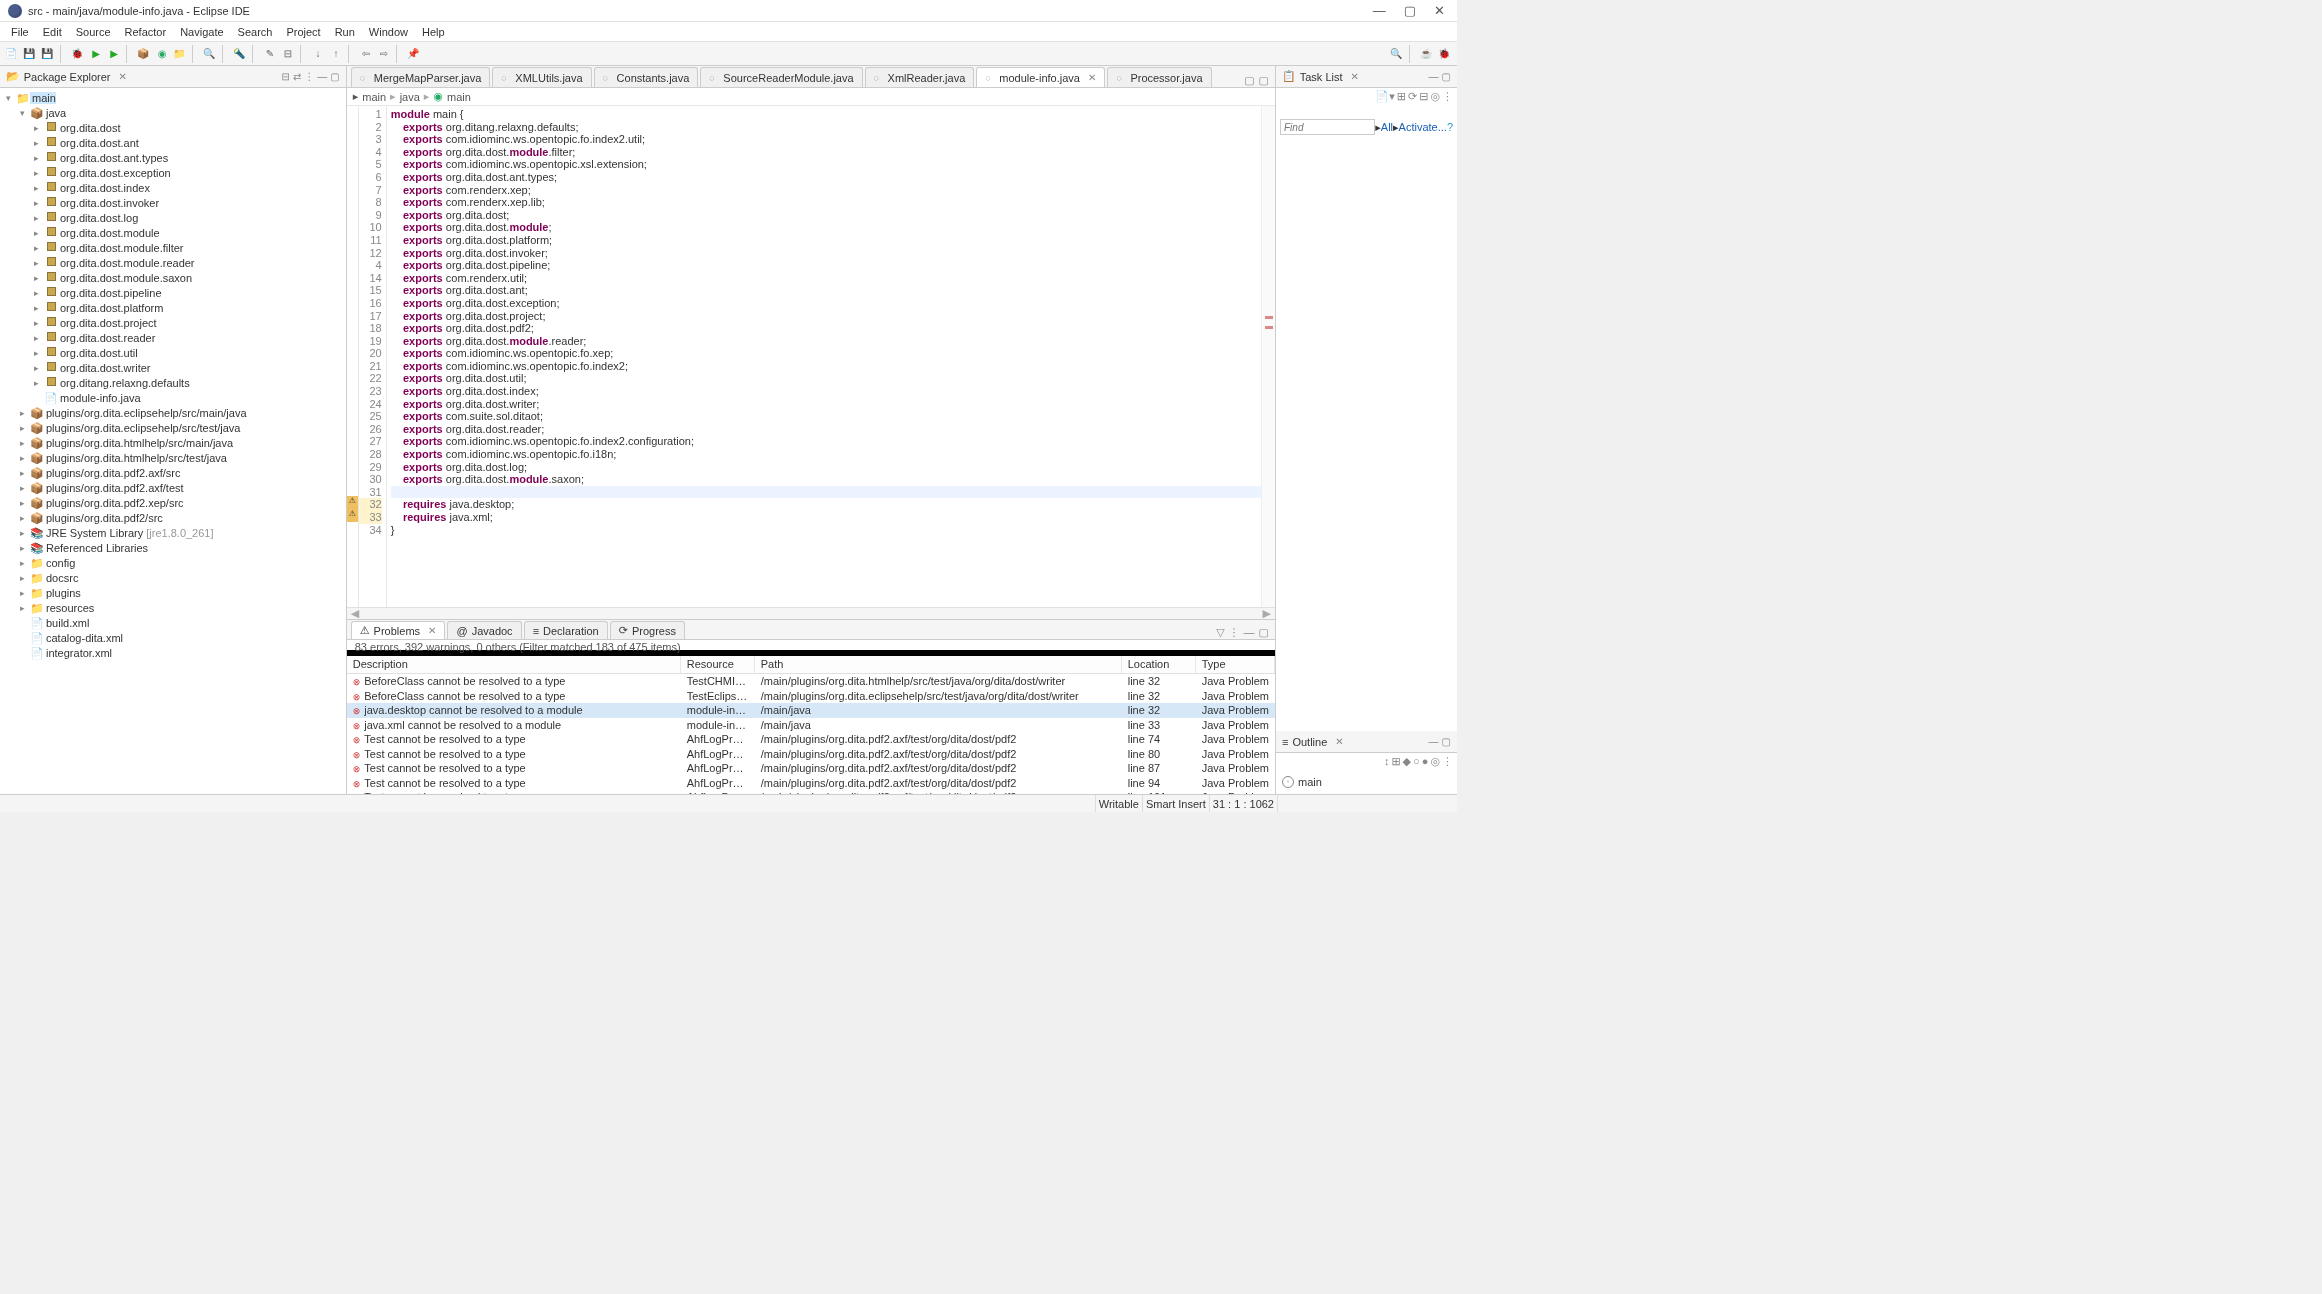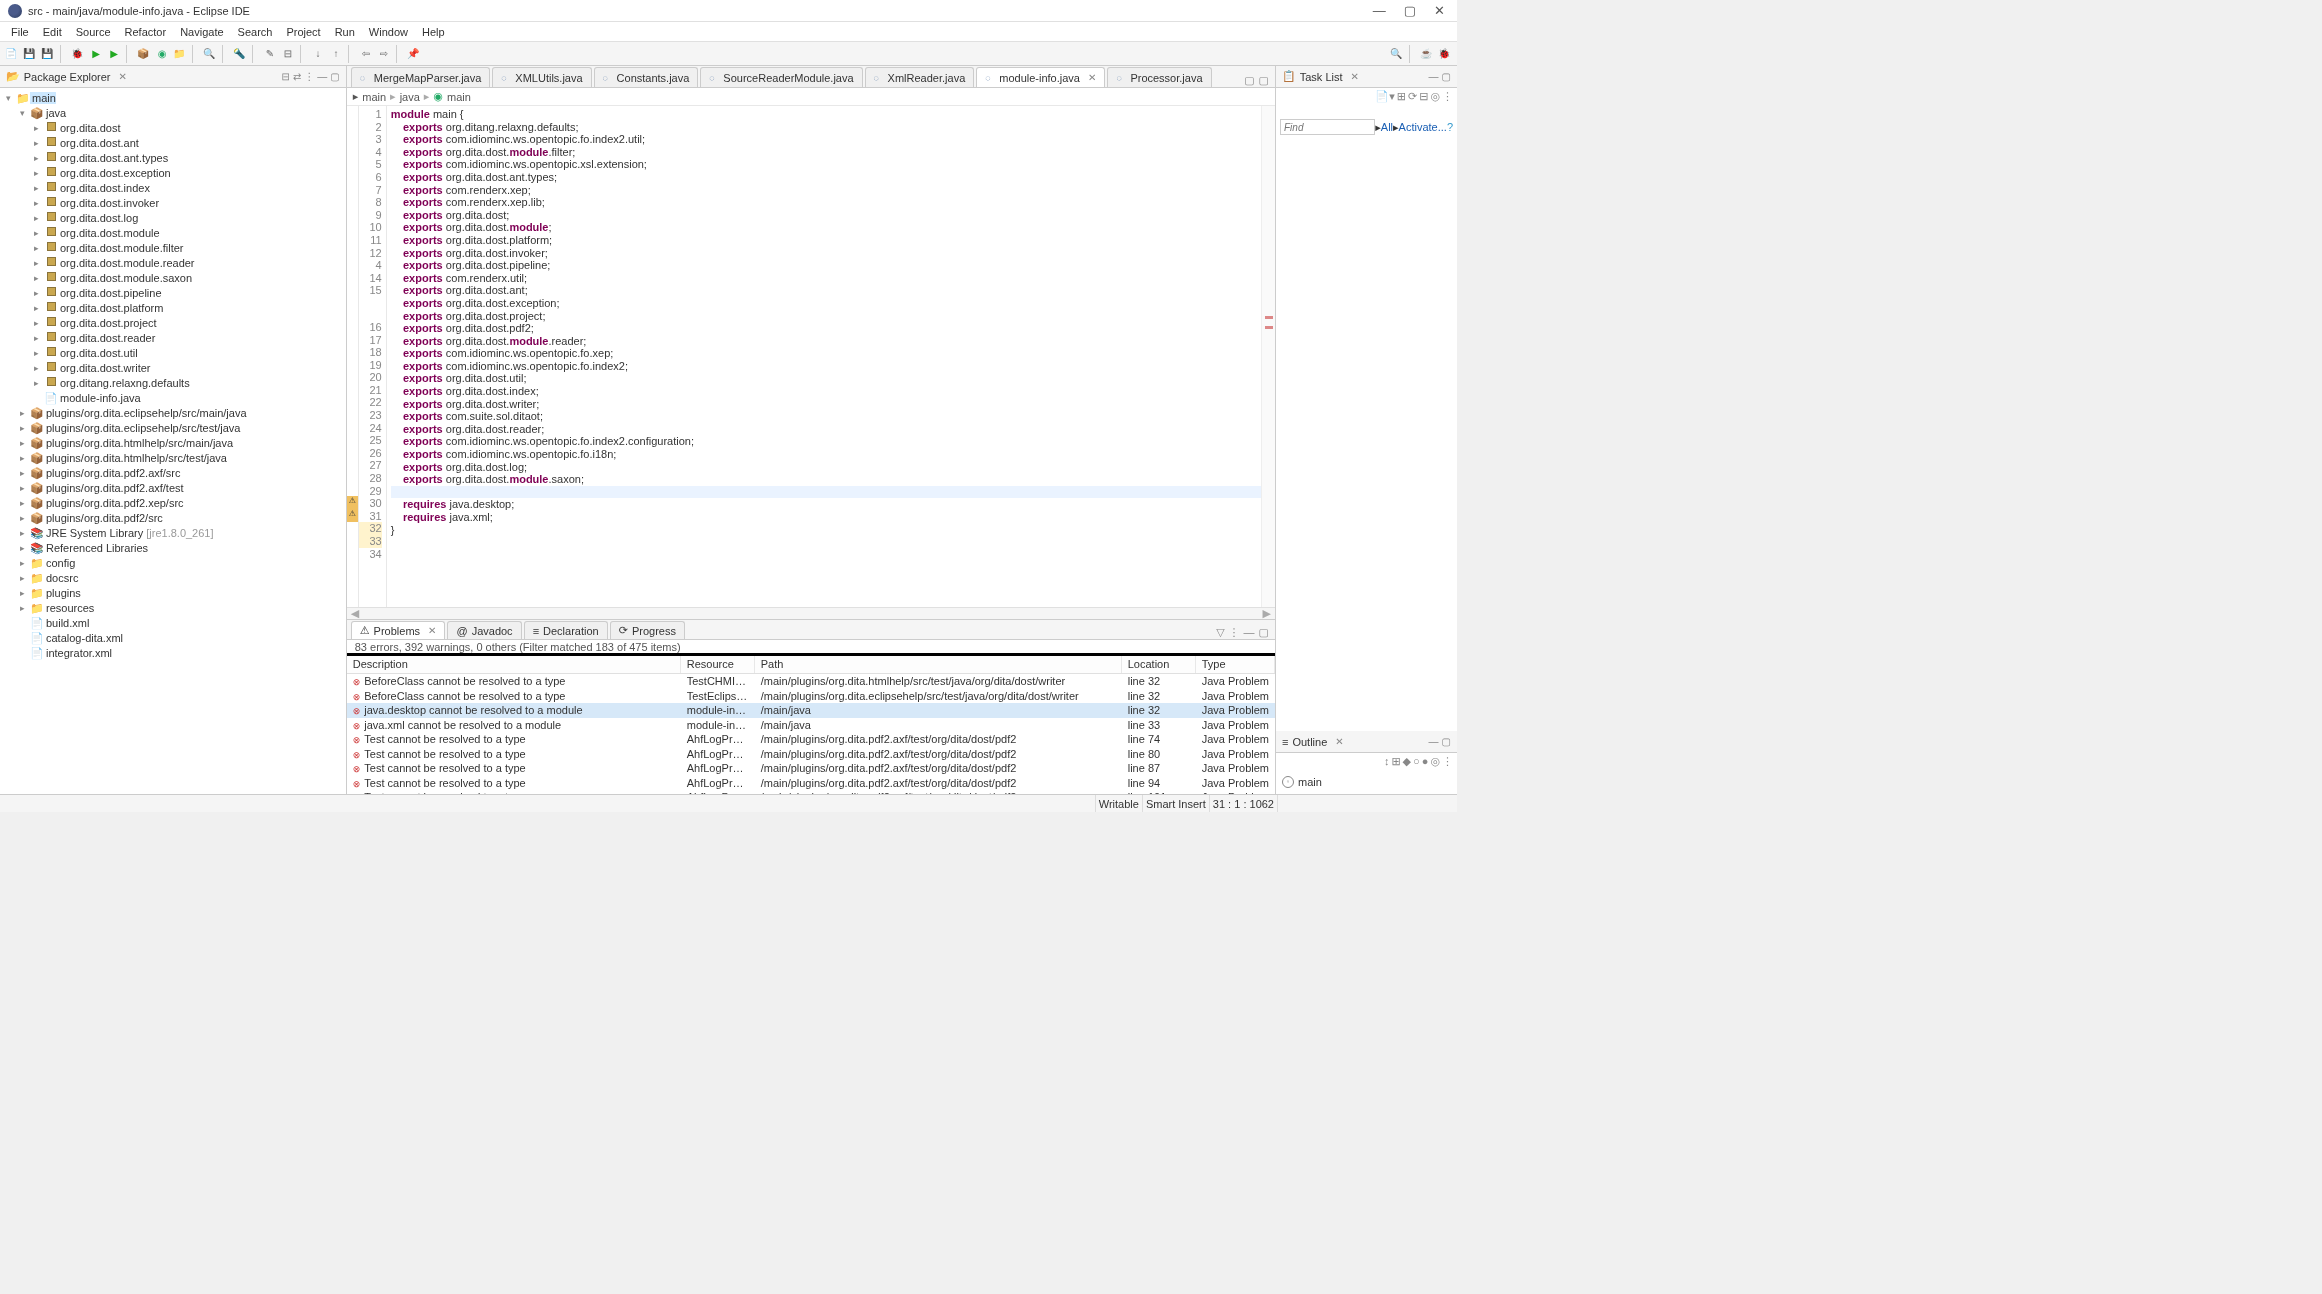--- a/index.html
+++ b/index.html
@@ -49,21 +49,21 @@
 .kw { color: #7f0055; font-weight: bold; }
 .mod { color: #7f0055; font-weight: bold; }
 .overview { width: 14px; background: #fafafa; border-left: 1px solid #eee; position: relative; }
 .overview .mark { position: absolute; right: 2px; width: 8px; height: 3px; background: #d88; }
 .hscroll { height: 12px; background: #f5f5f5; border-top: 1px solid #e0e0e0; display:flex; align-items:center; justify-content:space-between; padding: 0 4px; color:#aaa; font-size:9px;}
 .bottompane { height: 175px; border-top: 1px solid #ccc; display: flex; flex-direction: column; background: #fff; }
 .bottom-tabs { height: 20px; display: flex; align-items: flex-end; background: #f5f5f5; border-bottom: 1px solid #ccc; padding-left: 4px; position: relative; }
 .btab { height: 18px; display: flex; align-items: center; padding: 0 8px; border: 1px solid #ccc; border-bottom: none; background: #f0f0f0; margin-right: 2px; border-radius: 3px 3px 0 0; gap: 4px; font-size: 10px; }
 .btab.active { background: #fff; }
 .bottom-tabs .tabactions { margin-left:auto; display:flex; gap:4px; padding-right:6px; font-size:10px; color:#888;}
-.prob-summary { height: 16px; padding: 1px 8px; color: #555; border-bottom: 3px solid #000000; }
+.prob-summary { height: 16px; padding: 1px 8px; color: #555; border-bottom: 6px solid #000000; }
 .prob-head { height: 18px; display: flex; border-bottom: 1px solid #e0e0e0; background: #fdfdfd; }
 .pcol { padding: 2px 6px; border-right: 1px solid #e8e8e8; }
 .pc-desc { width: 334px; }
 .pc-res { width: 74px; }
 .pc-path { width: 367px; }
 .pc-loc { width: 74px; }
 .pc-type { flex: 1; }
 .prob-rows { flex: 1; overflow: auto; }
 .prow { display: flex; height: 14.5px; align-items: center; }
 .prow.sel { background: #d6e8f8; }
@@ -447,21 +447,21 @@
           <div style="height: 12.6px;">6</div>
           <div style="height: 12.6px;">7</div>
           <div style="height: 12.6px;">8</div>
           <div style="height: 12.6px;">9</div>
           <div style="height: 12.6px;">10</div>
           <div style="height: 12.6px;">11</div>
           <div style="height: 12.6px;">12</div>
           <div style="height: 12.6px;">4</div>
           <div style="height: 12.6px;">14</div>
           <div style="height: 12.6px;">15</div>
-          <div style="height: 12.6px; margin-top: 24px;">16</div>
+          <div style="height: 12.6px;">16</div>
           <div style="height: 12.6px;">17</div>
           <div style="height: 12.6px;">18</div>
           <div style="height: 12.6px;">19</div>
           <div style="height: 12.6px;">20</div>
           <div style="height: 12.6px;">21</div>
           <div style="height: 12.6px;">22</div>
           <div style="height: 12.6px;">23</div>
           <div style="height: 12.6px;">24</div>
           <div style="height: 12.6px;">25</div>
           <div style="height: 12.6px;">26</div>

